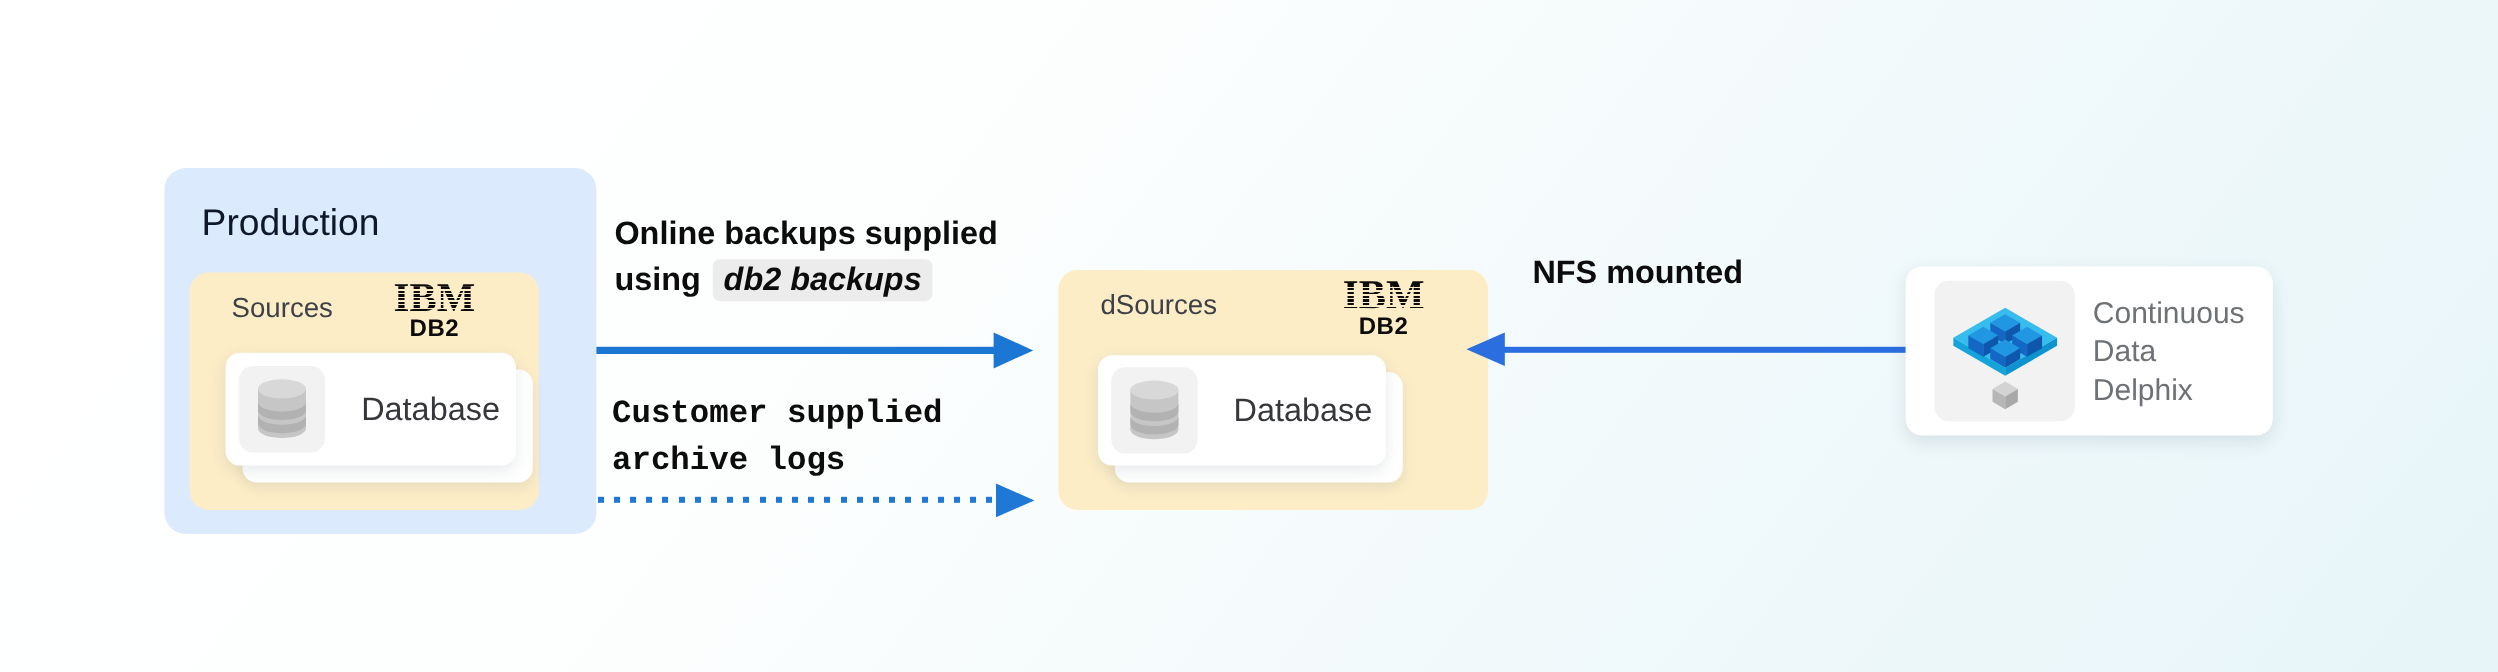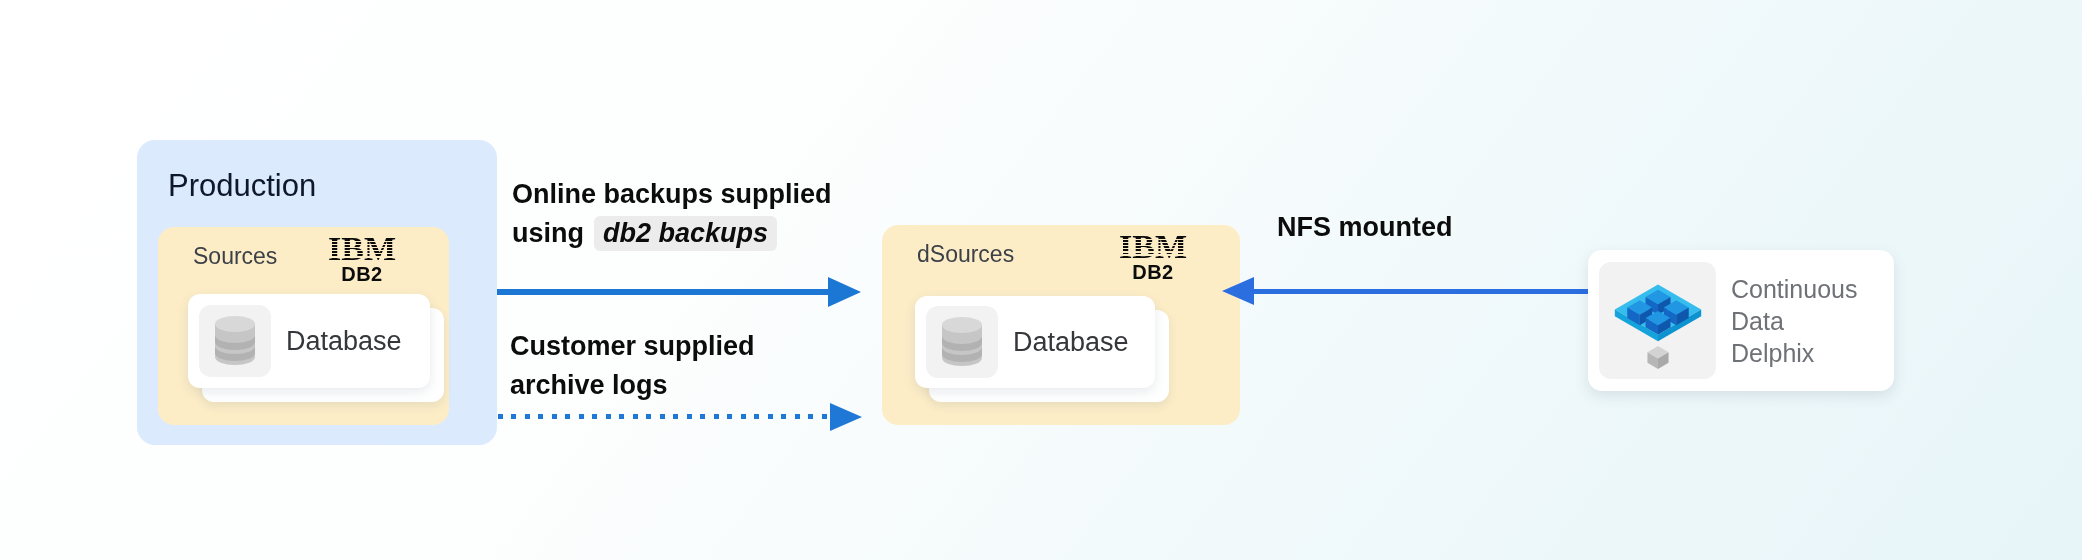--- a/index.html
+++ b/index.html
@@ -59,29 +59,29 @@
     position:absolute; left:0; top:0; width:242px; height:94px;
     background:#ffffff; border-radius:12px;
     box-shadow:0 4px 12px rgba(60,80,100,0.12);
     display:flex; align-items:center; padding-left:11px;
   }
   .dsources-box .card-front { width:240px; height:92px; }
   .tile {
     width:72px; height:72px; background:#f2f2f2; border-radius:12px;
     display:flex; align-items:center; justify-content:center; flex:0 0 auto;
   }
-  .card-label { margin-left:15px; font-size:27px; color:#35373b;text-align:right; }
+  .card-label { margin-left:30px; font-size:27px; color:#35373b;text-align:right; }
 
   
   .flow-label {
     position:absolute; font-size:27px; line-height:39px; font-weight:700; color:#0c0c0c;
     white-space:nowrap;
   }
   .flow-label.backup { left:512px; top:175px; }
-  .flow-label.archive { left:510px; top:327px; }
+  .flow-label.archive { left:510px; top:327px;font-family:Liberation Mono, monospace; }
   .flow-label.nfs { left:1277px; top:208px; }
   .code-chip {
     font-style:italic; background:#ececec; border-radius:6px;
     padding:2px 9px 3px; margin-left:10px;
   }
 
   
   .arrow-line { position:absolute; background:#1b76d4; }
   .backup-line { left:497px; top:289px; width:332px; height:6px; }
   .nfs-line { left:1250px; top:289px; width:340px; height:5px; background:#2b6ee0; }
@@ -100,21 +100,21 @@
     border-top:14px solid transparent; border-bottom:14px solid transparent;
     border-right:32px solid #2b6ee0;
   }
   .nfs-head { left:1222px; top:277px; }
 
   
   .engine-card {
     position:absolute; left:1588px; top:222px; width:306px; height:141px;
     background:#ffffff; border-radius:14px;
     box-shadow:0 5px 14px rgba(60,80,100,0.13);
-    display:flex; align-items:center; padding:11px;margin-top:28px;
+    display:flex; align-items:center; padding:24px;
   }
   .engine-tile {
     width:117px; height:117px; background:#f2f2f2; border-radius:12px;
     display:flex; align-items:center; justify-content:center; flex:0 0 auto;
   }
   .engine-text { margin-left:15px; font-size:25px; line-height:32px; color:#6e7176; }
 </style>
 </head>
 <body>
 

